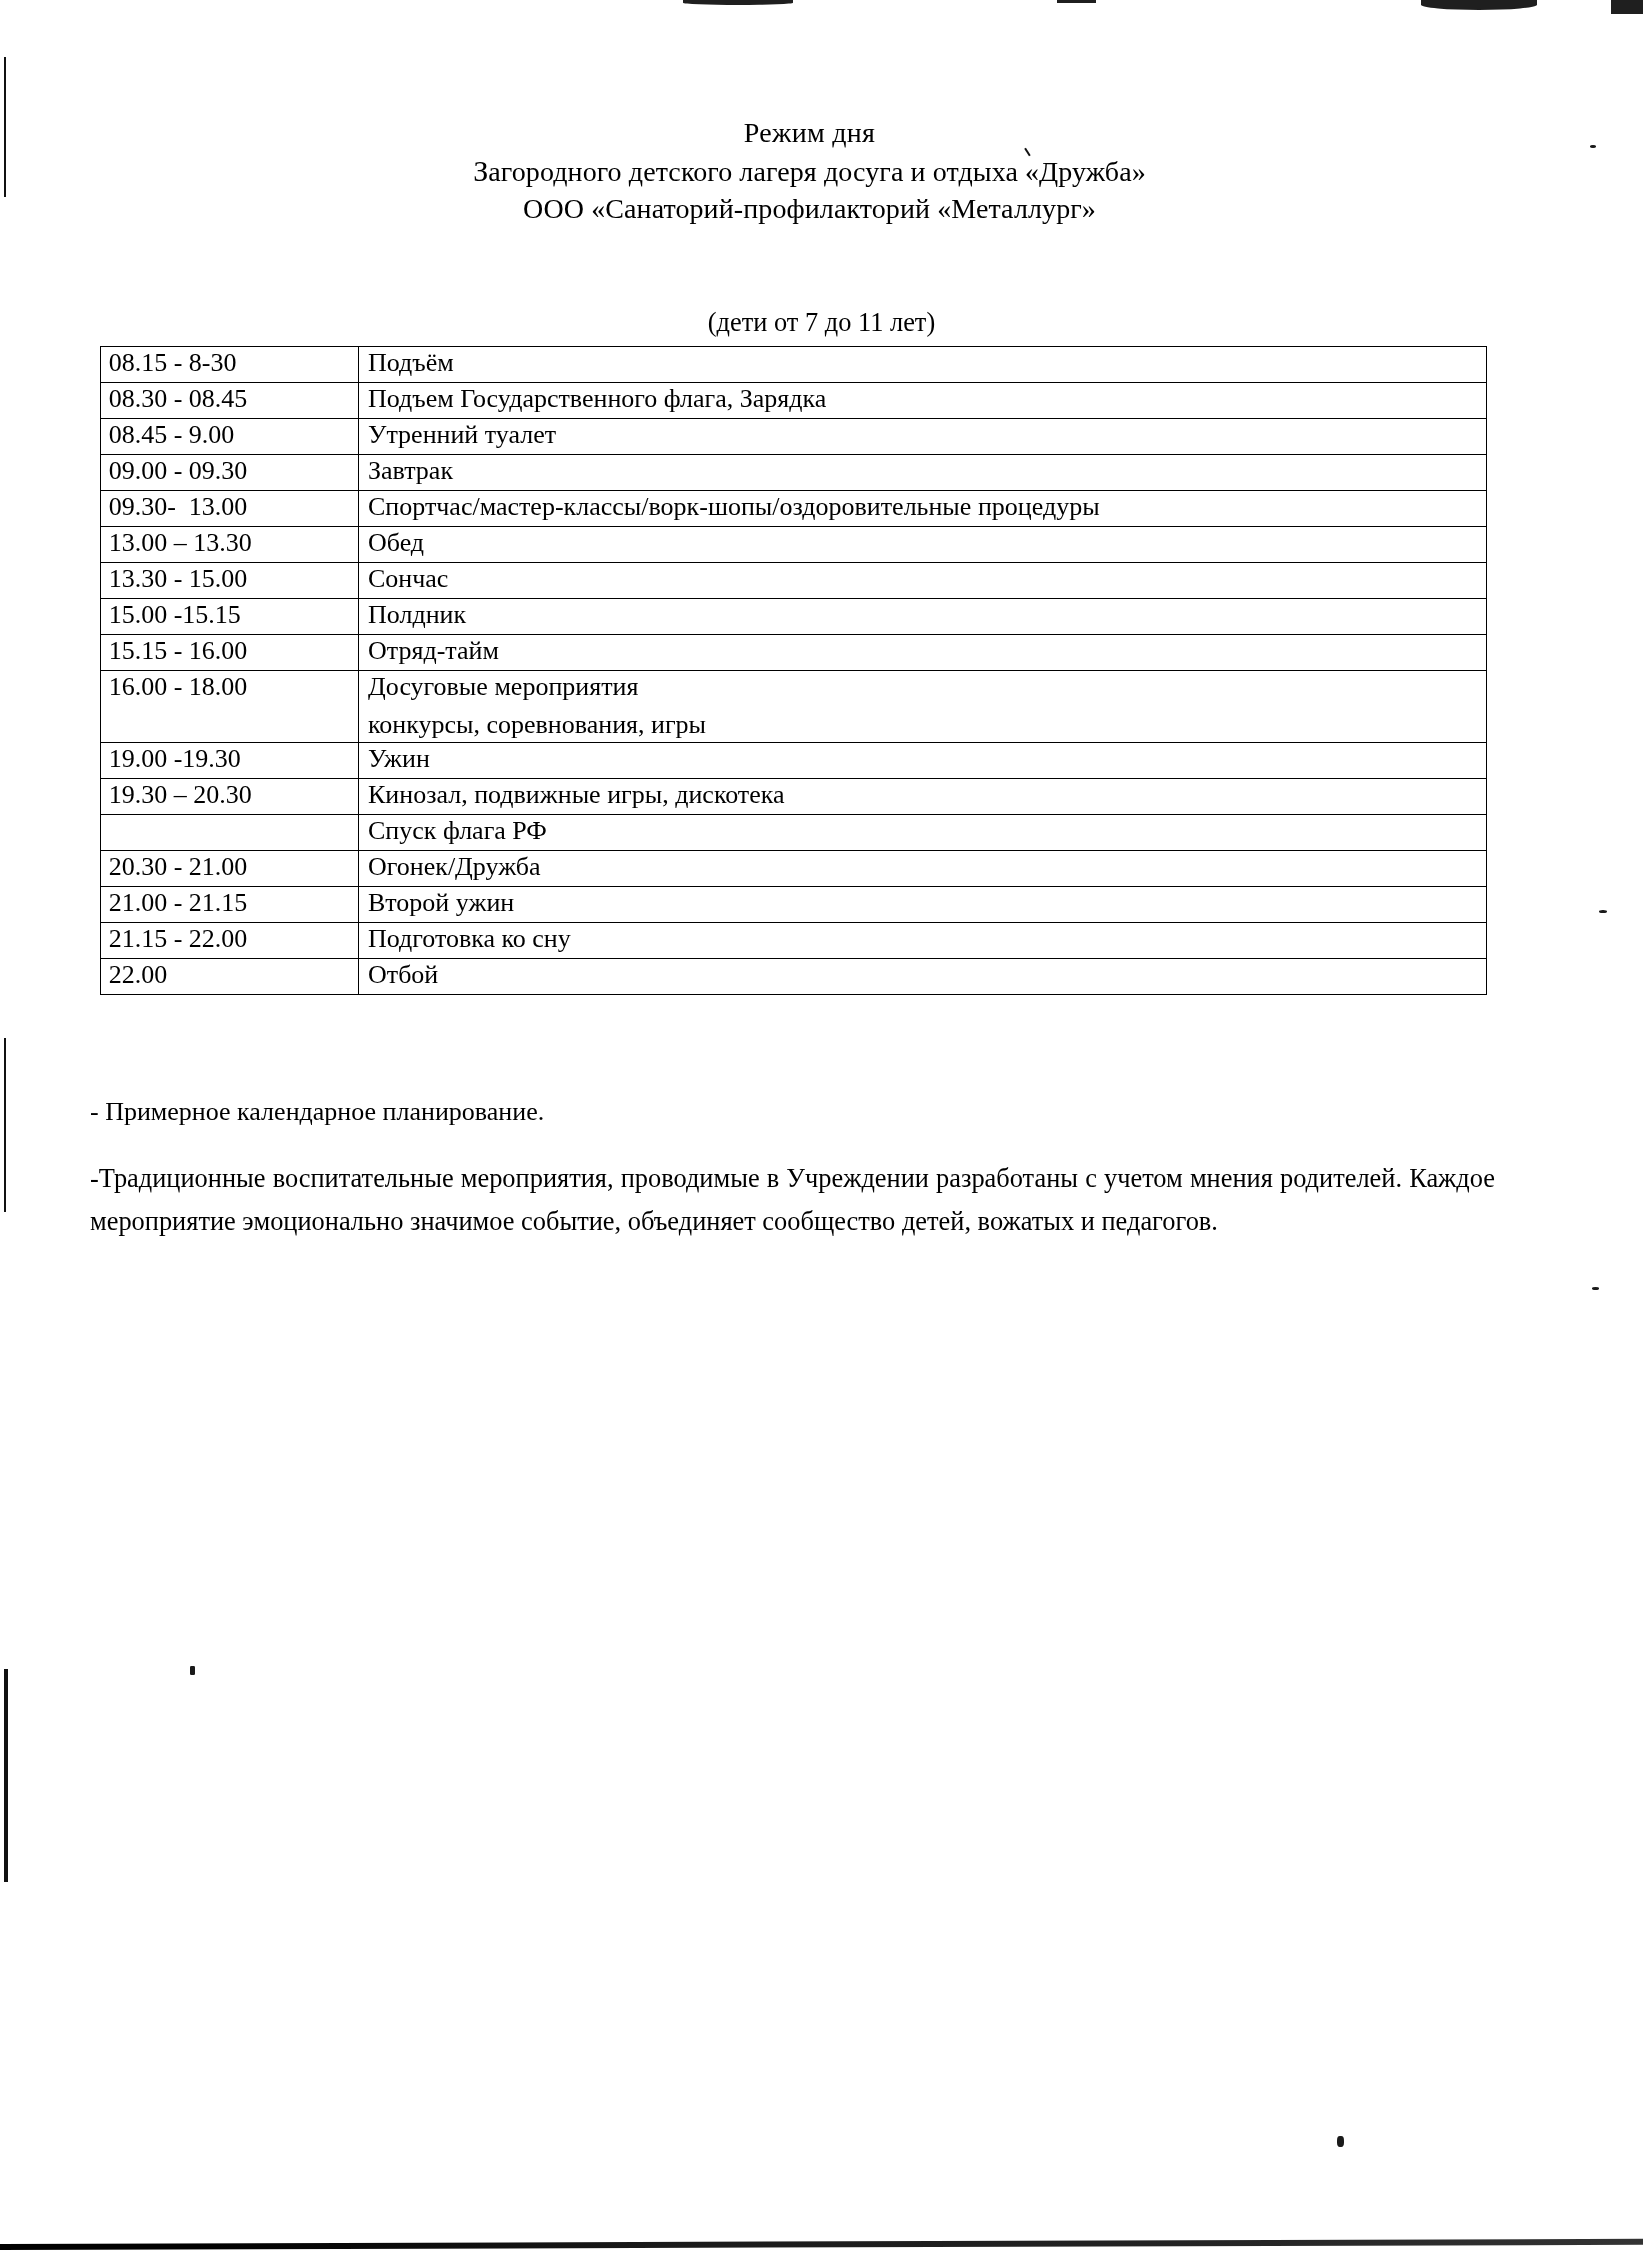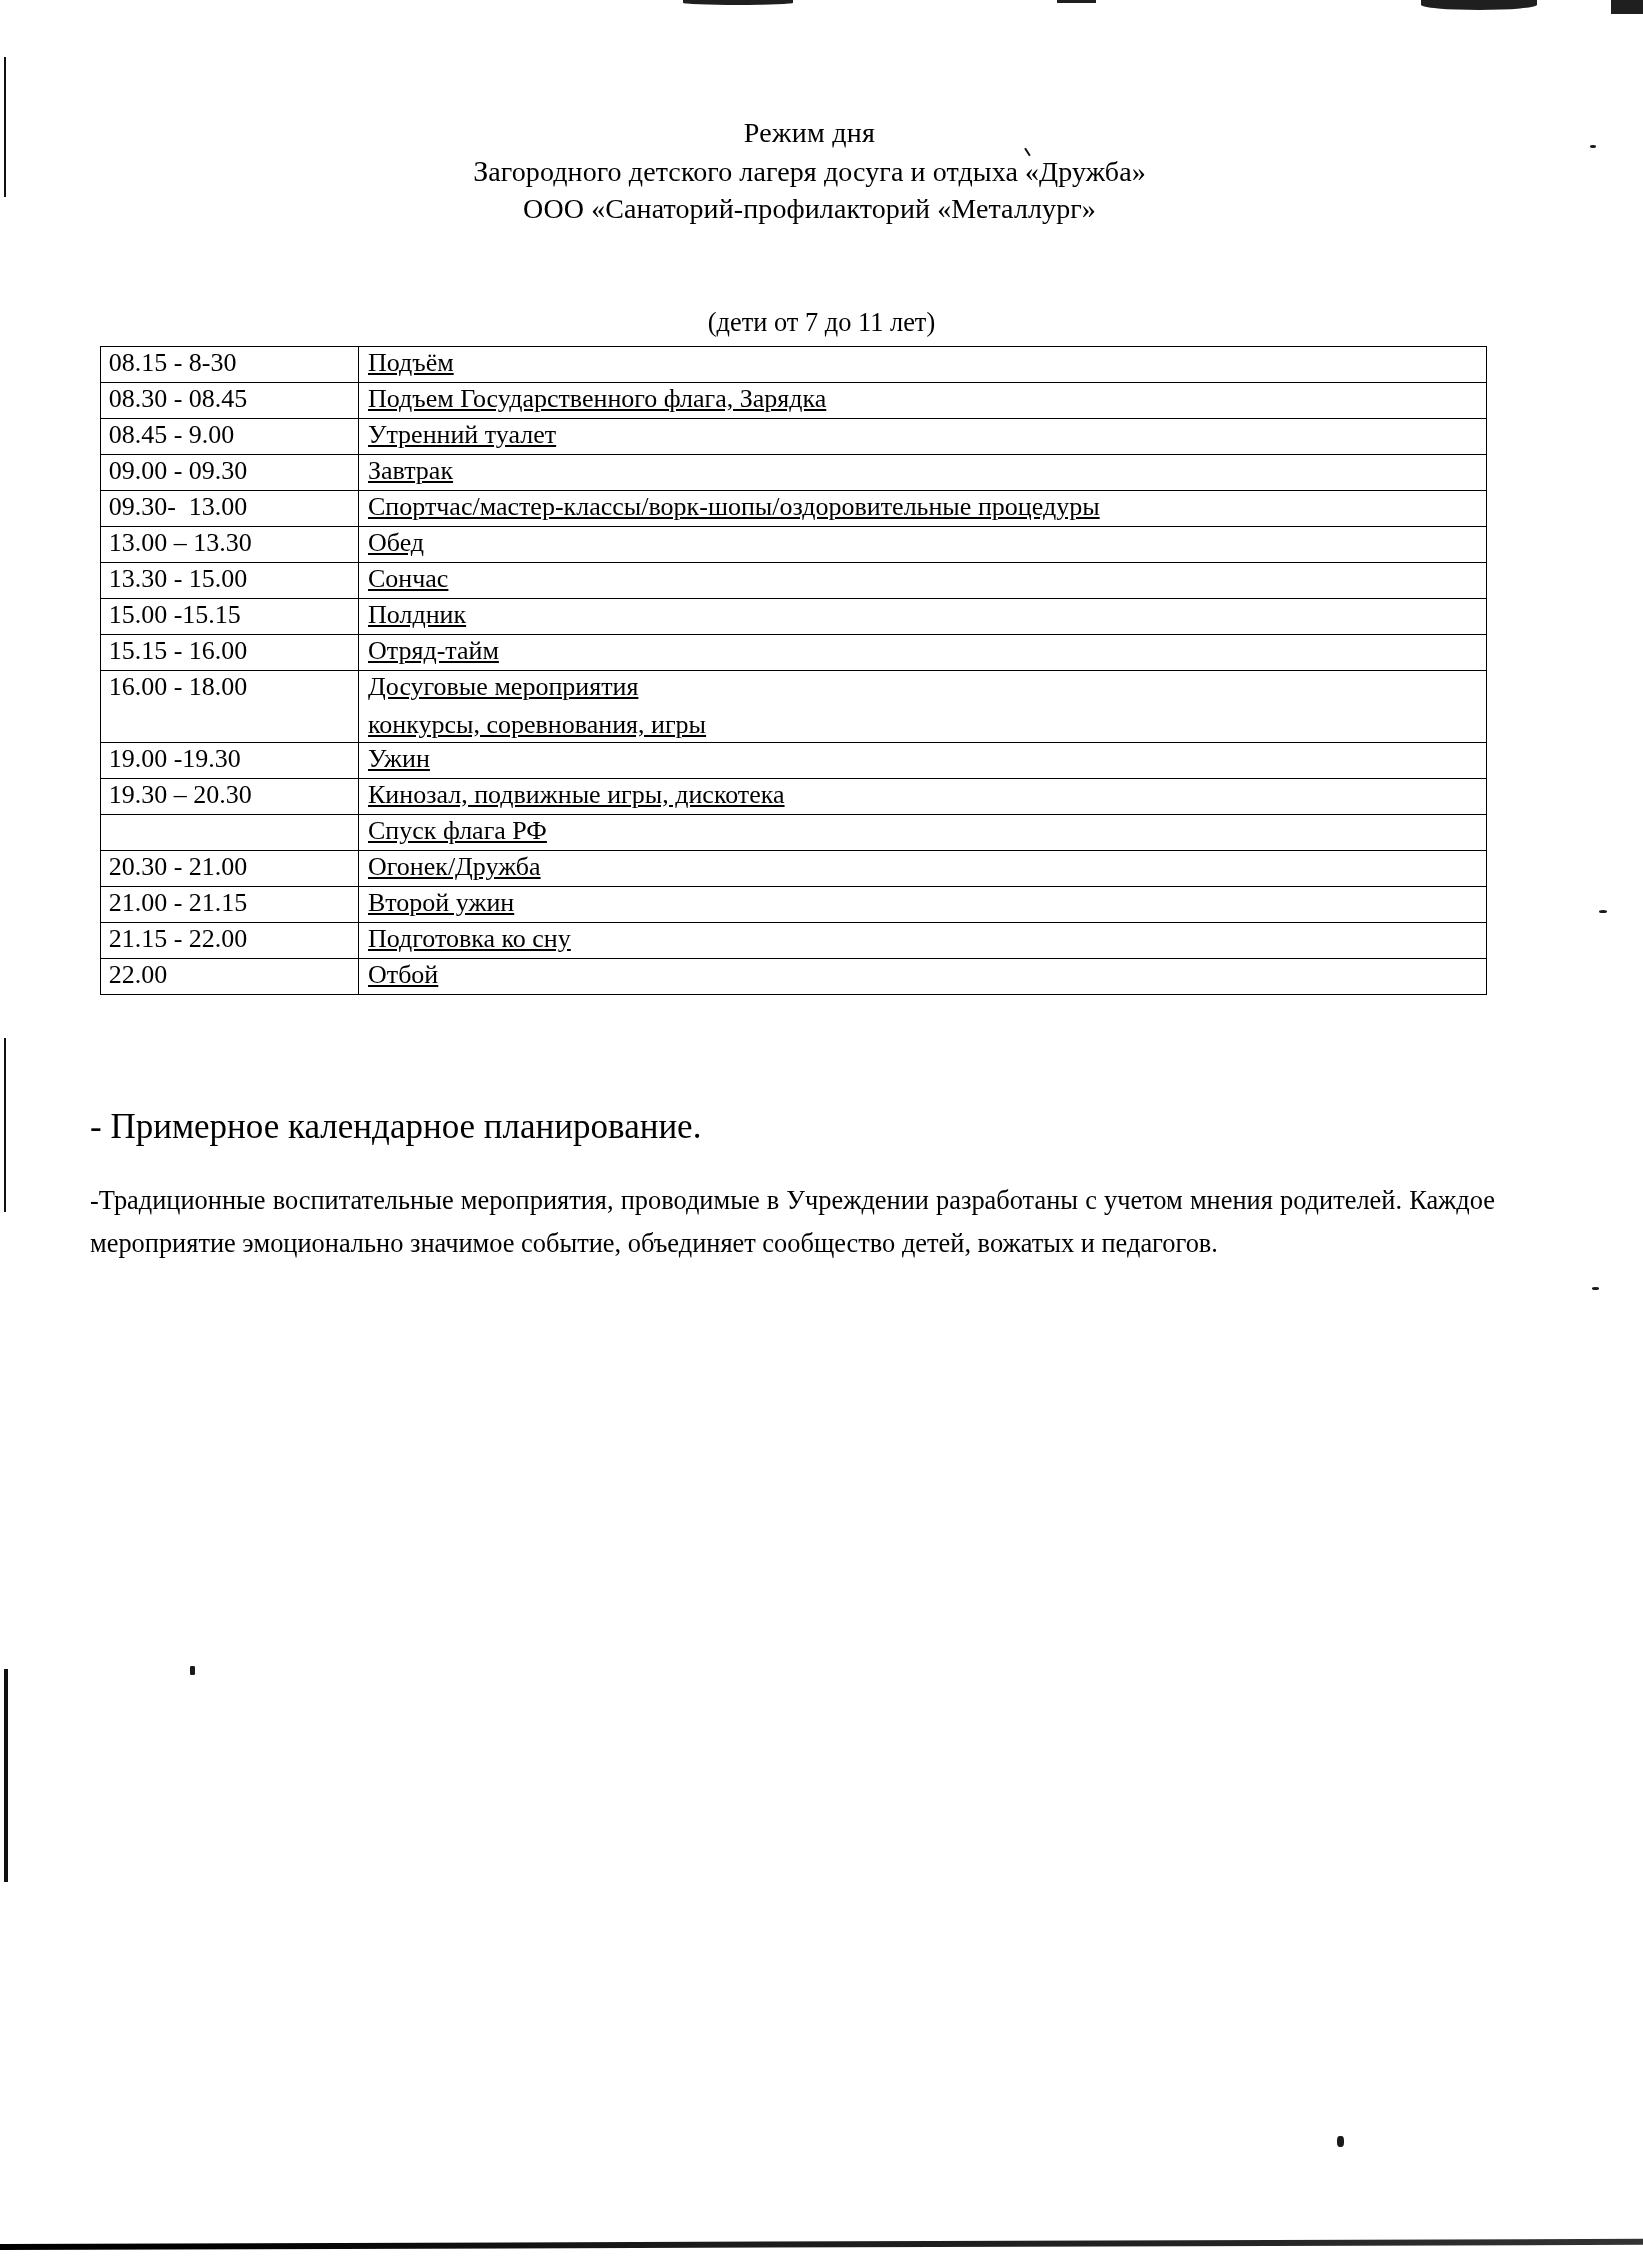--- a/index.html
+++ b/index.html
@@ -111,39 +111,38 @@
     vertical-align: top;
     height: 36px;
     box-sizing: border-box;
   }
   table.schedule td.time-col {
     width: 258px;
     white-space: pre;
   }
   table.schedule td.act-col {
     padding-left: 9px;
-    text-decoration: underline;
   }
   table.schedule tr.tall td {
     height: 62px;
   }
   .act-line-2 {
     display: block;
     margin-top: 8.4px;
   }
 
   
   .notes {
     position: absolute;
     left: 90px;
     top: 1067px;
     width: 1405px;
   }
   .note-simple {
-    font-size: 35px;
+    font-size: 26px;
     line-height: 1.45;
     margin-bottom: 10.3px;
     white-space: pre-wrap;
   }
   .note-justified {
     font-size: 26.4px;
     line-height: 1.62;
     text-align: justify;
     text-justify: inter-word;
     white-space: pre-wrap;

